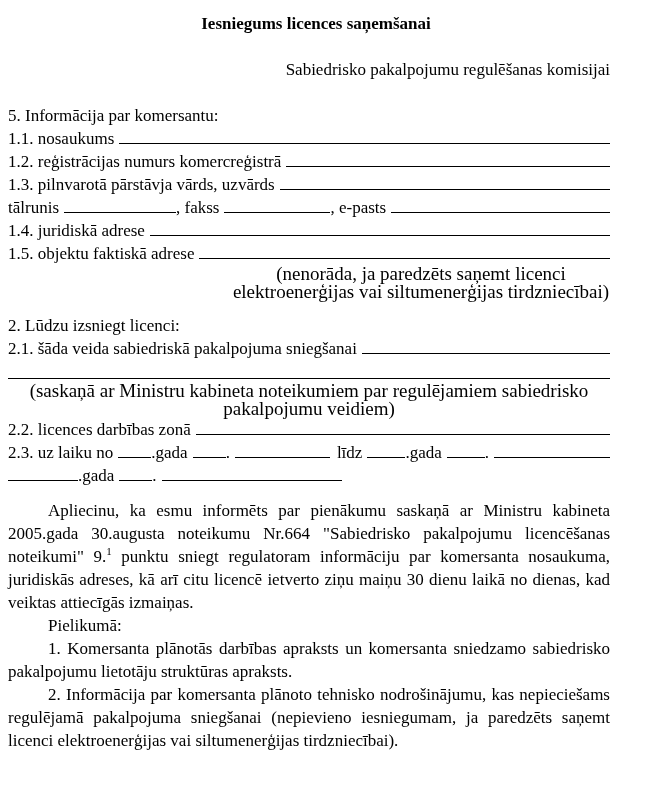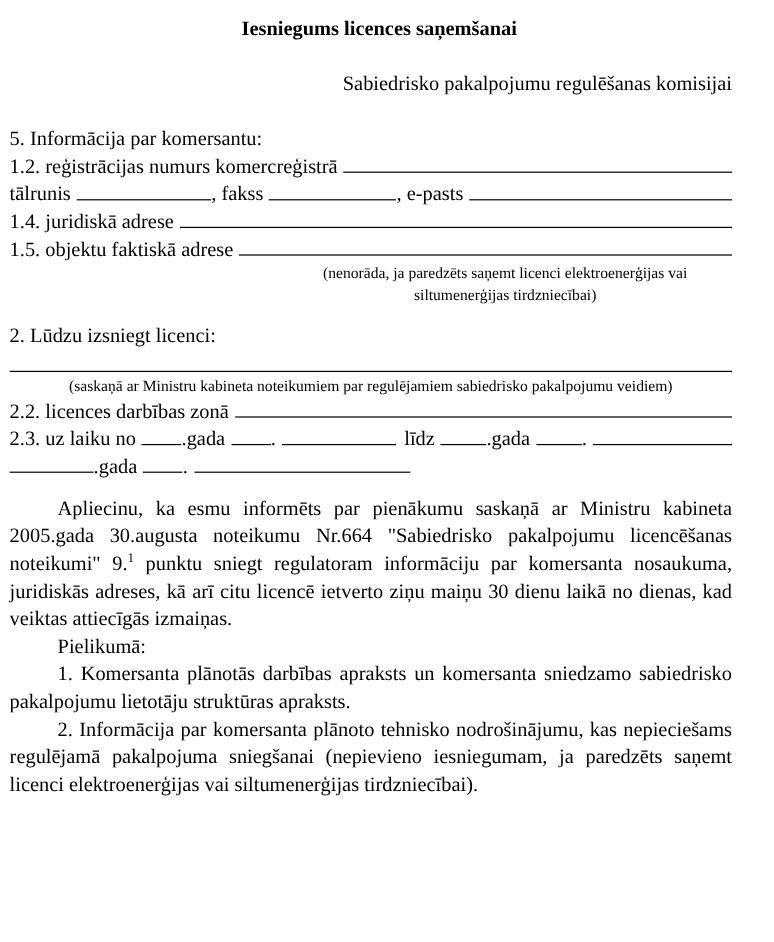--- a/index.html
+++ b/index.html
@@ -11,45 +11,53 @@
   .addressee{text-align:right;margin-bottom:23px;}
   .heading{margin:0;}
   .row{display:flex;align-items:baseline;width:100%;}
   .lbl{white-space:pre;flex-shrink:0;}
   .b{display:inline-block;height:12px;border-bottom:1px solid #000;
      margin-bottom:-2px;margin-left:5px;flex-shrink:0;}
   .fill{flex:1 1 auto;}
   .ml0{margin-left:0;}
   .gap{padding-left:7px;}
   .fullline{height:18px;border-bottom:1px solid #000;margin-bottom:3px;}
-  .note{font-size:13px;line-height:18px;text-align:center;}
+  .note{font-size:19px;line-height:18px;text-align:center;}
   .note-right{width:378px;margin-left:auto;margin-right:0;}
   .s2-head{margin-top:13px;}
   .s3-head{margin-top:23px;}
   .body-text{margin:0;text-align:justify;text-indent:40px;}
   .decl{margin-top:12px;}
   sup{font-size:11px;line-height:0;}
 </style>
 </head>
 <body>
 
 <div class="page">
 
   <div class="title">Iesniegums licences saņemšanai</div>
 
   <div class="addressee">Sabiedrisko pakalpojumu regulēšanas komisijai</div>
 
   <div class="heading">5. Informācija par komersantu:</div>
 
+  <div class="row">
+    <span class="lbl">1.1. nosaukums</span>
+    <span class="b fill"></span>
+  </div>
 
   <div class="row">
     <span class="lbl">1.2. reģistrācijas numurs komercreģistrā</span>
     <span class="b fill"></span>
   </div>
 
+  <div class="row">
+    <span class="lbl">1.3. pilnvarotā pārstāvja vārds, uzvārds</span>
+    <span class="b fill"></span>
+  </div>
 
   <div class="row">
     <span class="lbl">tālrunis</span>
     <span class="b" style="width:112px"></span>
     <span class="lbl">, fakss</span>
     <span class="b" style="width:106px"></span>
     <span class="lbl">, e-pasts</span>
     <span class="b fill"></span>
   </div>
 
@@ -60,20 +68,24 @@
 
   <div class="row">
     <span class="lbl">1.5. objektu faktiskā adrese</span>
     <span class="b fill"></span>
   </div>
 
   <div class="note note-right">(nenorāda, ja paredzēts saņemt licenci elektroenerģijas vai siltumenerģijas tirdzniecībai)</div>
 
   <div class="heading s2-head">2. Lūdzu izsniegt licenci:</div>
 
+  <div class="row">
+    <span class="lbl">2.1. šāda veida sabiedriskā pakalpojuma sniegšanai</span>
+    <span class="b fill"></span>
+  </div>
 
   <div class="fullline"></div>
 
   <div class="note">(saskaņā ar Ministru kabineta noteikumiem par regulējamiem sabiedrisko pakalpojumu veidiem)</div>
 
   <div class="row">
     <span class="lbl">2.2. licences darbības zonā</span>
     <span class="b fill"></span>
   </div>
 

